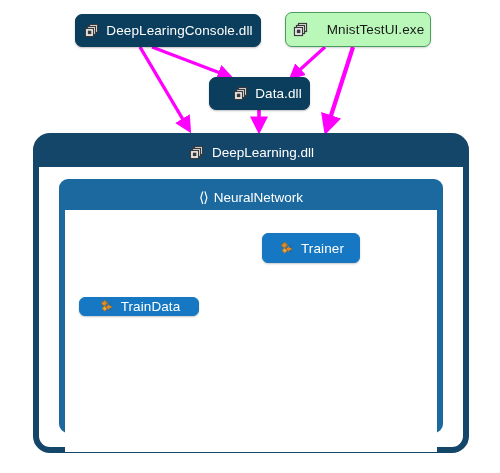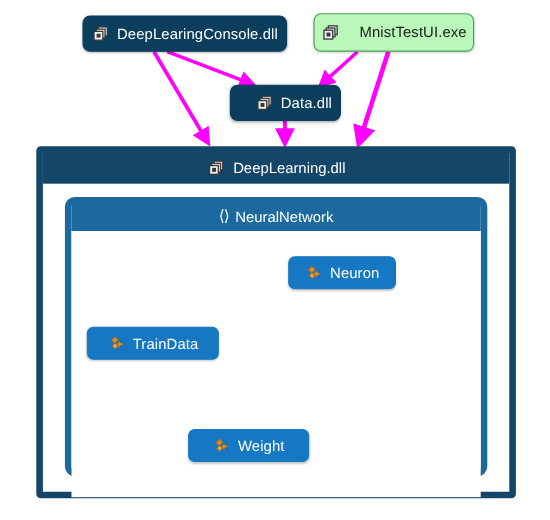--- a/index.html
+++ b/index.html
@@ -71,21 +71,21 @@
   
   #assembly-container {
     position: absolute;
     left: 33px;
     top: 133px;
     width: 436px;
     height: 320px;
     box-sizing: border-box;
     background: #ffffff;
     border: 6px solid #14466a;
-    border-radius: 4px;
+    border-radius: 17px;
     z-index: 10;
   }
   #assembly-container-header {
     height: 29px;
     background: #14466a;
     color: #ffffff;
     display: flex;
     align-items: center;
     justify-content: center;
     gap: 7px;
@@ -232,47 +232,35 @@
         <div class="node klass" style="left:197px; top:23px; width:98px; height:30px;">
           <span class="icon">
             <svg width="17" height="17" viewBox="0 0 17 17">
               <path d="M3.2,5.4 L6.6,2.2 L9.6,5.0 L6.4,8.2 Z" fill="#d98b26" stroke="#a5661a" stroke-width="0.9"></path>
               <path d="M8.0,9.0 L11.0,6.1 L14.0,9.0 L11.0,11.9 Z" fill="#d98b26" stroke="#a5661a" stroke-width="0.9"></path>
               <path d="M4.0,10.4 L6.6,7.9 L9.4,10.6 L6.7,13.2 Z" fill="#e8a64a" stroke="#a5661a" stroke-width="0.9"></path>
               <circle cx="12.6" cy="6.0" r="2.0" fill="#1f6fb2"></circle>
               <circle cx="12.6" cy="11.4" r="1.7" fill="#1f6fb2"></circle>
             </svg>
           </span>
-          <span class="label">Neuron</span>
+          <span class="label">Trainer</span>
         </div>
 
-        <div class="node klass" style="left:14px; top:87px; width:120px; height:30px;">
+        <div class="node klass" style="left:14px; top:87px; width:120px; height:19px;">
           <span class="icon">
             <svg width="17" height="17" viewBox="0 0 17 17">
               <path d="M3.2,5.4 L6.6,2.2 L9.6,5.0 L6.4,8.2 Z" fill="#d98b26" stroke="#a5661a" stroke-width="0.9"></path>
               <path d="M8.0,9.0 L11.0,6.1 L14.0,9.0 L11.0,11.9 Z" fill="#d98b26" stroke="#a5661a" stroke-width="0.9"></path>
               <path d="M4.0,10.4 L6.6,7.9 L9.4,10.6 L6.7,13.2 Z" fill="#e8a64a" stroke="#a5661a" stroke-width="0.9"></path>
               <circle cx="12.6" cy="6.0" r="2.0" fill="#1f6fb2"></circle>
               <circle cx="12.6" cy="11.4" r="1.7" fill="#1f6fb2"></circle>
             </svg>
           </span>
           <span class="label">TrainData</span>
         </div>
 
 
-        <div class="node klass" style="left:106px; top:180px; width:110px; height:30px;">
-          <span class="icon">
-            <svg width="17" height="17" viewBox="0 0 17 17">
-              <path d="M3.2,5.4 L6.6,2.2 L9.6,5.0 L6.4,8.2 Z" fill="#d98b26" stroke="#a5661a" stroke-width="0.9"></path>
-              <path d="M8.0,9.0 L11.0,6.1 L14.0,9.0 L11.0,11.9 Z" fill="#d98b26" stroke="#a5661a" stroke-width="0.9"></path>
-              <path d="M4.0,10.4 L6.6,7.9 L9.4,10.6 L6.7,13.2 Z" fill="#e8a64a" stroke="#a5661a" stroke-width="0.9"></path>
-              <circle cx="12.6" cy="6.0" r="2.0" fill="#1f6fb2"></circle>
-              <circle cx="12.6" cy="11.4" r="1.7" fill="#1f6fb2"></circle>
-            </svg>
-          </span>
-          <span class="label">Weight</span>
-        </div>
 
 
       </div>
     </div>
   </div>
 </div>
 
 </body></html>

